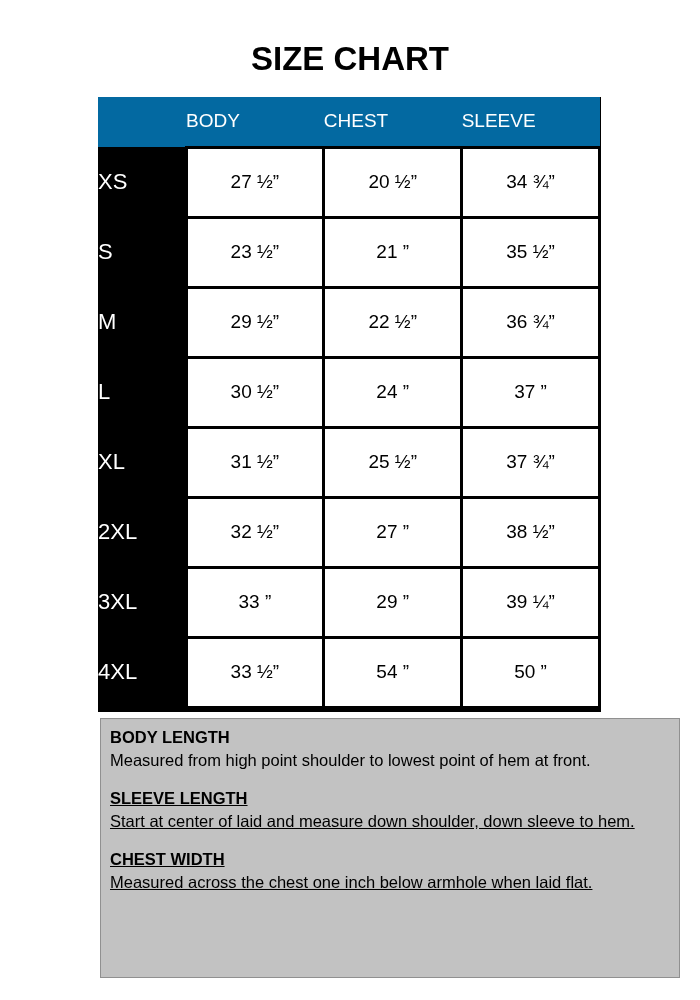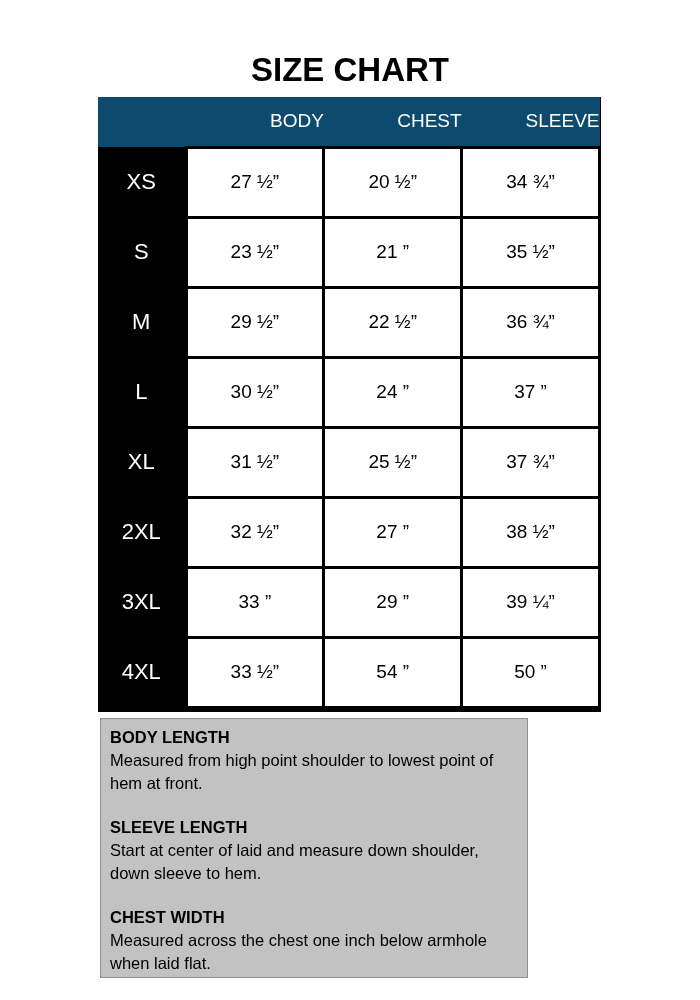--- a/index.html
+++ b/index.html
@@ -6,21 +6,21 @@
   html, body { margin: 0; padding: 0; }
   body {
     width: 700px; height: 1000px;
     position: relative;
     background: #ffffff;
     color: #000000;
     font-family: "Liberation Sans", sans-serif;
   }
   .page-title {
     position: absolute;
-    top: 52px; left: 0;
+    top: 41px; left: 0;
     width: 700px;
     margin: 0;
     text-align: center;
     font-size: 33px;
     font-weight: bold;
     line-height: 1.1;
     color: #000000;
   }
   .table-wrap {
     position: absolute;
@@ -31,53 +31,53 @@
   }
   table.size-table {
     width: 100%;
     border-collapse: collapse;
     table-layout: fixed;
   }
   table.size-table thead tr { height: 50px; }
   table.size-table tbody tr { height: 70px; }
   table.size-table th {
     color: #ffffff;
-    background: #0c4a6e;
+    background: #0369a1;
     font-weight: normal;
     font-size: 19px;
-    text-align: right;
+    text-align: left;
     padding: 0;
   }
   td.size-label {
     color: #ffffff;
     background: #000000;
     font-size: 22px;
-    text-align: center;
+    text-align: left;
     padding: 0;
   }
   td.measure {
     background: #ffffff;
     border: 3px solid #000000;
     font-size: 19px;
     text-align: center;
     padding: 0;
     color: #000000;
   }
   .notes {
     position: absolute;
     left: 100px; top: 718px;
-    width: 428px; height: 260px;
+    width: 580px; height: 260px;
     background: #c2c2c2;
     border: 1px solid #909090;
     padding: 7px 9px;
     font-size: 16.5px;
     line-height: 23px;
     overflow: hidden;
   }
-  .note + .note { margin-top: 21px; }
+  .note + .note { margin-top: 15px; text-decoration: underline; }
   .note-heading {
     font-weight: bold;
     margin: 0;
     font-size: 16.5px;
   }
   .note-text { margin: 0; }
 </style>
 </head>
 <body>
 

